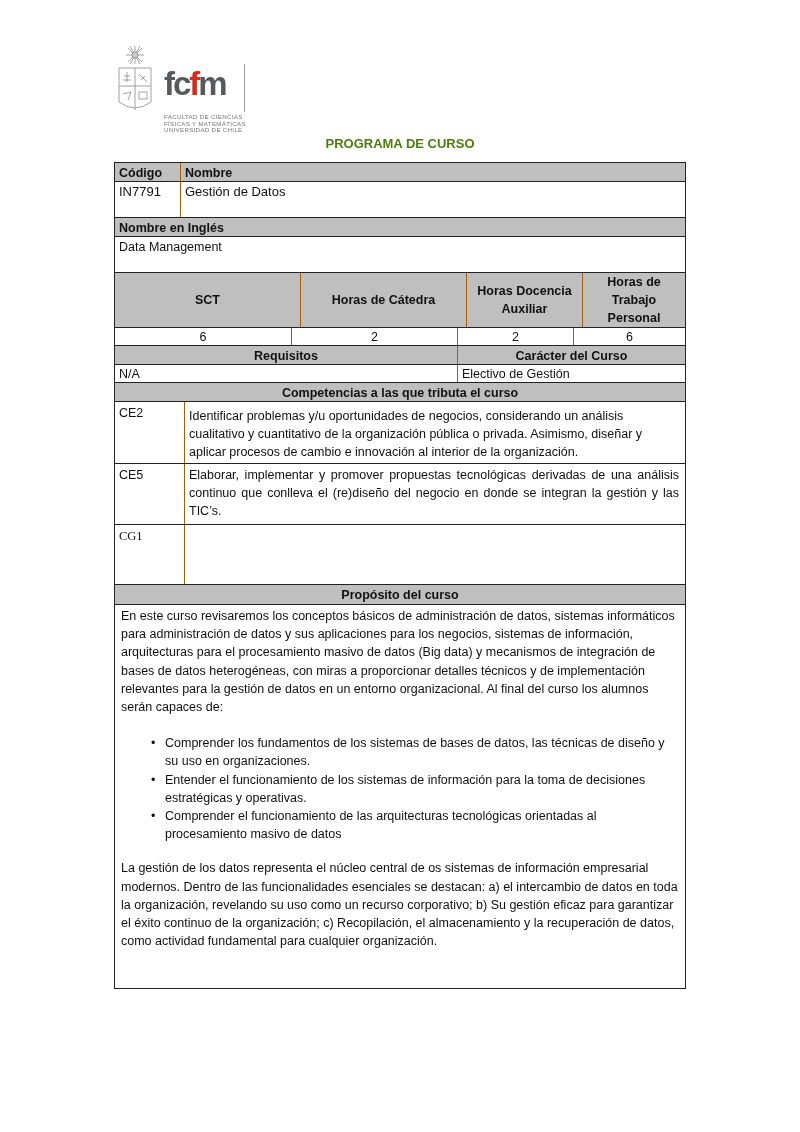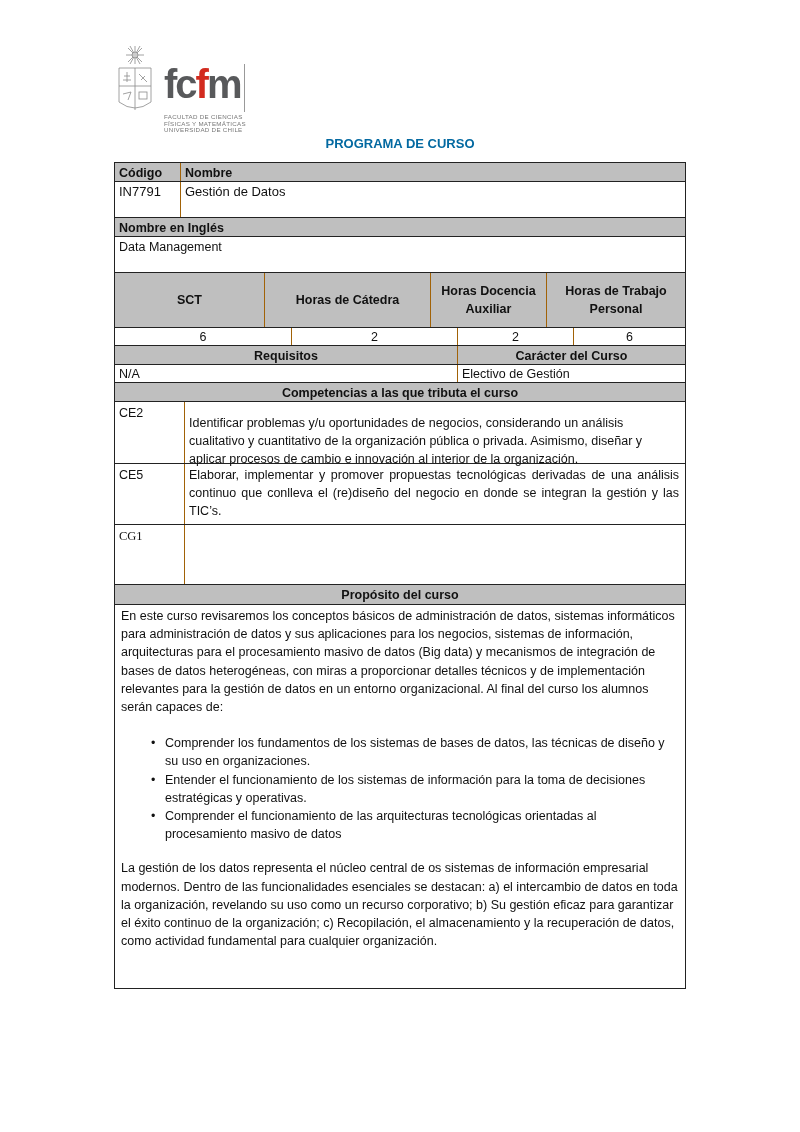--- a/index.html
+++ b/index.html
@@ -2,26 +2,26 @@
 <html><head>
 <meta charset="utf-8">
 <style>
   html, body { margin: 0; padding: 0; background: #ffffff; }
   body { width: 800px; height: 1132px; position: relative; font-family: "Liberation Sans", sans-serif; color: #111; overflow: hidden; }
   .page { position: absolute; left: 0; top: 0; width: 800px; height: 1132px; background: #fff; }
 
   
   .logo { position: absolute; left: 114px; top: 44px; width: 140px; height: 92px; }
   .crest { position: absolute; left: 0; top: 0; width: 42px; height: 72px; }
-  .fcfm-word { position: absolute; left: 50px; top: 20px; font-family: "Liberation Sans", sans-serif; font-weight: bold; font-size: 40px; letter-spacing: -2px; color: #58595b; line-height: 40px; }
+  .fcfm-word { position: absolute; left: 50px; top: 20px; font-family: "Liberation Sans", sans-serif; font-weight: bold; font-size: 33px; letter-spacing: -2px; color: #58595b; line-height: 40px; }
   .fcfm-word .red { color: #d22b1f; }
   .logo-line { position: absolute; left: 130px; top: 20px; width: 1px; height: 48px; background: #999; }
   .logo-sub { position: absolute; left: 50px; top: 70px; font-size: 6.2px; line-height: 6.5px; color: #777; letter-spacing: 0.3px; white-space: pre; }
 
-  .title { position: absolute; left: 0; top: 136px; width: 800px; text-align: center; font-weight: bold; font-size: 13px; color: #0369a1; }
+  .title { position: absolute; left: 0; top: 136px; width: 800px; text-align: center; font-weight: bold; font-size: 13px; color: #4d7c0f; }
 
   
   .tbl { position: absolute; left: 114px; top: 162px; width: 572px; border: 1.5px solid #222; box-sizing: border-box; }
   .row { position: relative; border-bottom: 1px solid #222; box-sizing: border-box; display: flex; }
   .row:last-child { border-bottom: none; }
   .hdr { background: #bfbfbf; font-weight: bold; }
   .cell { box-sizing: border-box; padding: 1px 4px; font-size: 12.5px; line-height: 18px; }
   .vr { border-right: 1px solid #a16207; }
   .center { text-align: center; }
   .just { text-align: justify; }
@@ -76,21 +76,21 @@
     </div>
 
     <div class="row hdr" style="height:19px;">
       <div class="cell" style="flex:1;">Nombre en Inglés</div>
     </div>
     <div class="row" style="height:36px;">
       <div class="cell" style="flex:1;">Data Management</div>
     </div>
 
     <div class="row hdr" style="height:55px;">
-      <div class="cell vr vcenter" style="width:150px;">SCT</div>
+      <div class="cell vr vcenter" style="width:186px;">SCT</div>
       <div class="cell vr vcenter" style="width:166px;">Horas de Cátedra</div>
       <div class="cell vr vcenter" style="width:116px;">Horas Docencia Auxiliar</div>
       <div class="cell vcenter" style="flex:1; padding:0 14px;">Horas de Trabajo Personal</div>
     </div>
     <div class="row" style="height:18px;">
       <div class="cell vr center" style="width:177px; line-height:16px;">6</div>
       <div class="cell vr center" style="width:166px; line-height:16px;">2</div>
       <div class="cell vr center" style="width:116px; line-height:16px;">2</div>
       <div class="cell center" style="flex:1; line-height:16px;">6</div>
     </div>
@@ -102,21 +102,21 @@
     <div class="row" style="height:18px;">
       <div class="cell vr" style="width:343px; line-height:16px;">N/A</div>
       <div class="cell" style="flex:1; line-height:16px;">Electivo de Gestión</div>
     </div>
 
     <div class="row hdr" style="height:19px;">
       <div class="cell center" style="flex:1;">Competencias a las que tributa el curso</div>
     </div>
     <div class="row" style="height:62px;justify-content:flex-end;">
       <div class="cell vr" style="width:70px; padding-top:2px;">CE2</div>
-      <div class="cell" style="flex:1; padding-top:12px; padding-right:6px;">Identificar problemas y/u oportunidades de negocios, considerando un análisis cualitativo y cuantitativo de la organización pública o privada. Asimismo, diseñar y aplicar procesos de cambio e innovación al interior de la organización.</div>
+      <div class="cell" style="flex:1; padding-top:5px; padding-right:6px;">Identificar problemas y/u oportunidades de negocios, considerando un análisis cualitativo y cuantitativo de la organización pública o privada. Asimismo, diseñar y aplicar procesos de cambio e innovación al interior de la organización.</div>
     </div>
     <div class="row" style="height:61px;">
       <div class="cell vr" style="width:70px; padding-top:2px;">CE5</div>
       <div class="cell just" style="flex:1; padding-top:2px; padding-right:6px;">Elaborar, implementar y promover propuestas tecnológicas derivadas de una análisis continuo que conlleva el (re)diseño del negocio en donde se integran la gestión y las TIC’s.</div>
     </div>
     <div class="row" style="height:60px;font-family:Liberation Serif, serif;">
       <div class="cell vr" style="width:70px; padding-top:2px;">CG1</div>
     </div>
 
     <div class="row hdr" style="height:20px;">

